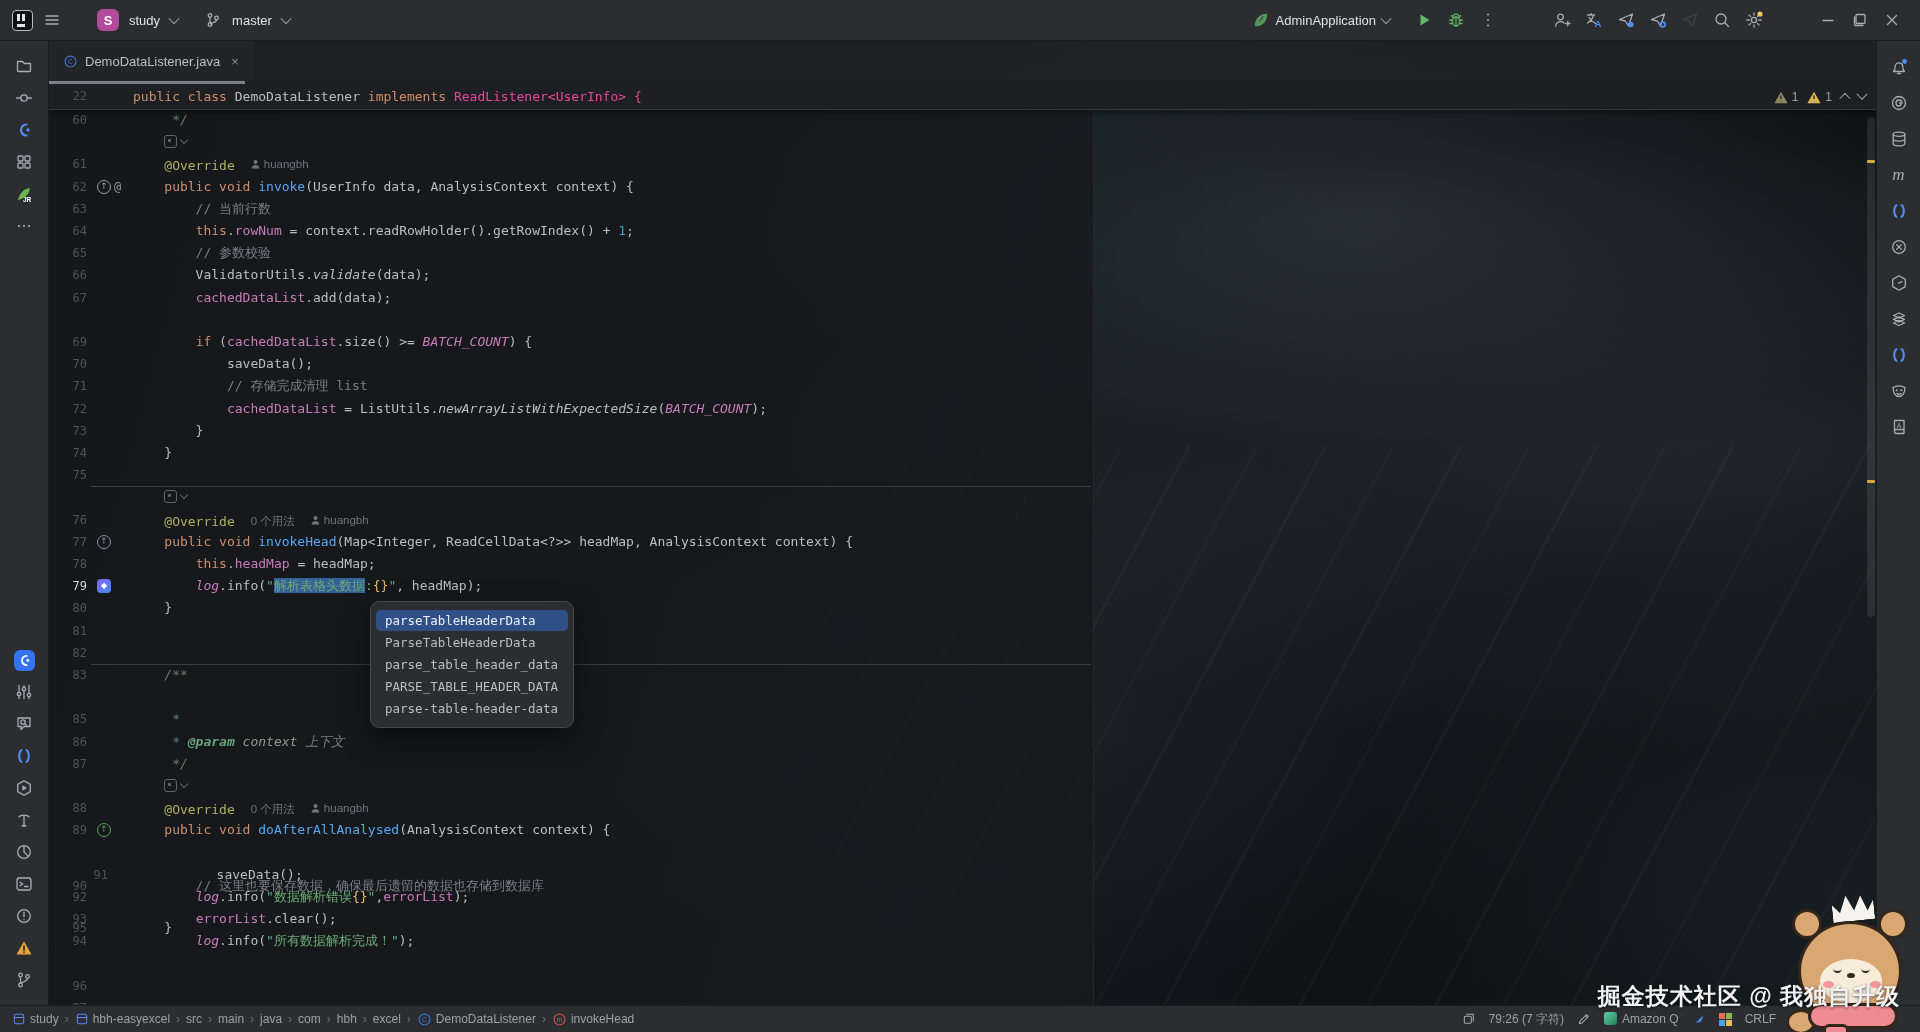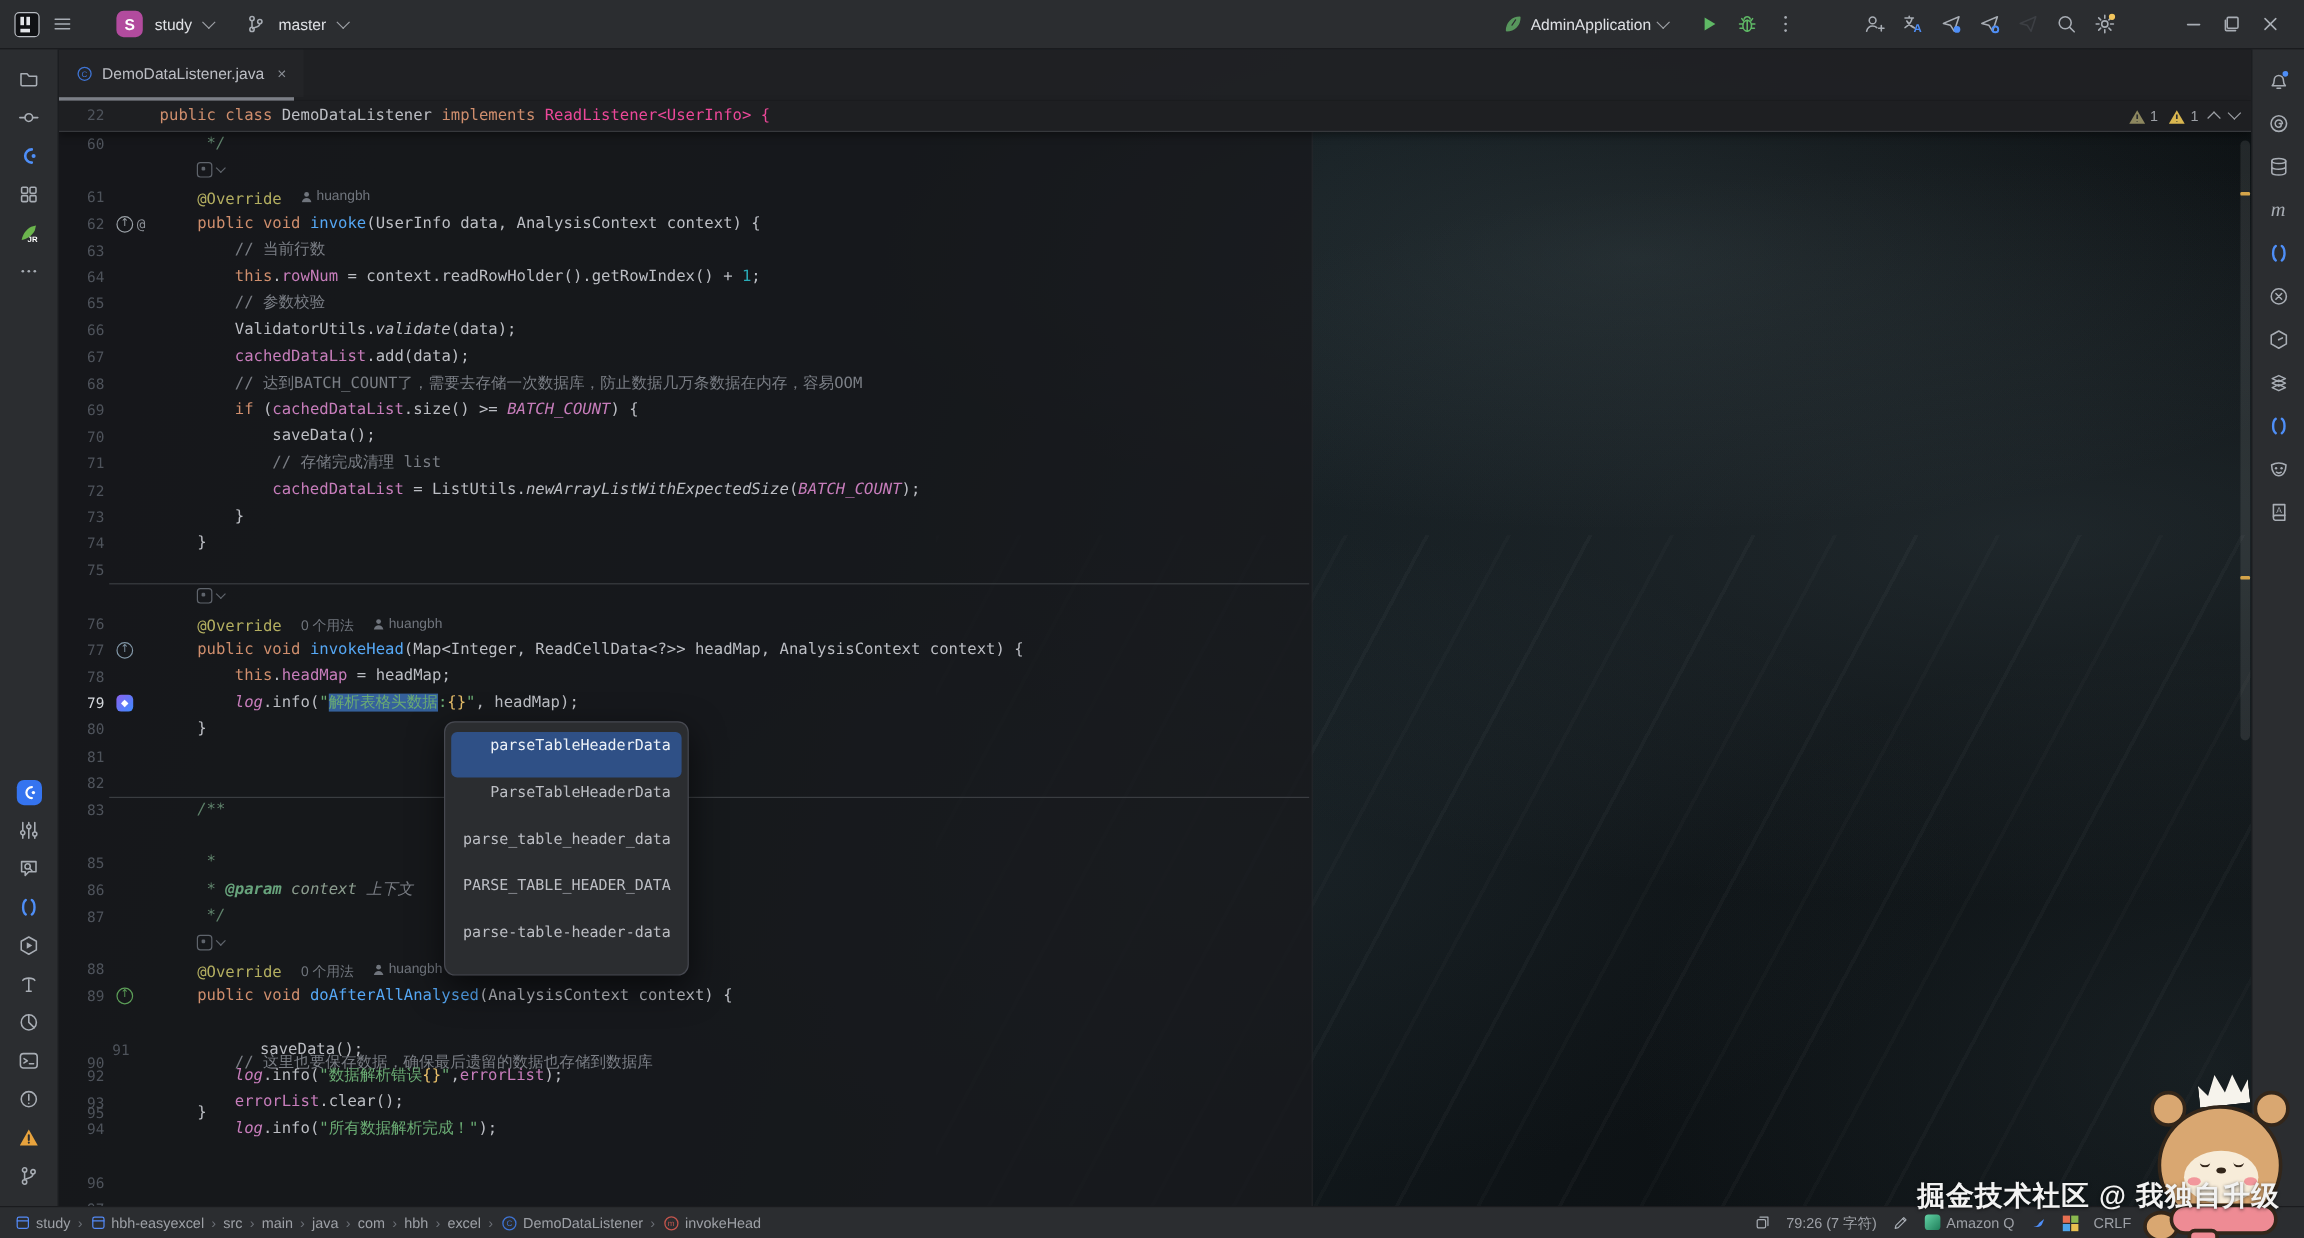--- a/index.html
+++ b/index.html
@@ -57,21 +57,21 @@
   .chip{display:inline-flex;align-items:center;gap:4px;font-family:"Liberation Sans",sans-serif;font-size:11.5px;color:#70757d;margin-left:16px;vertical-align:1px;}
   .gov{width:12px;height:12px;border:1.2px solid currentColor;border-radius:50%;font-size:9px;line-height:11px;text-align:center;display:inline-block;font-family:"DejaVu Sans",sans-serif;}
   .gat{color:#8a8e95;font-size:12px;font-family:"DejaVu Sans Mono",monospace;}
   .gai{width:14px;height:14px;border-radius:4px;background:linear-gradient(135deg,#8a63f0,#3d8bff);color:#fff;font-size:8px;line-height:14px;text-align:center;display:inline-block;}
   .imkwrap{position:absolute;left:115px;top:4px;display:flex;align-items:center;gap:4px;}
   .imk{width:11px;height:11px;border:1.3px solid #5f646c;border-radius:3px;position:relative;display:inline-block;}
   .imk::after{content:"";position:absolute;left:3px;top:3px;width:3px;height:3px;background:#5f646c;border-radius:1px;}
   .ichv{width:5px;height:5px;border-right:1.4px solid #5f646c;border-bottom:1.4px solid #5f646c;transform:rotate(45deg);display:inline-block;margin-top:-3px;}
   
   #popup{position:absolute;left:321px;top:560px;width:202px;background:#2b2d30;border:1px solid #474951;border-radius:9px;box-shadow:0 10px 28px rgba(0,0,0,0.6);padding:7px 0;z-index:30;}
-  .pi{height:38px;line-height:21px;padding:0 9px;margin:1px 5px;border-radius:5px;font-family:"DejaVu Sans Mono",monospace;font-size:12.5px;color:#bcbec4;white-space:nowrap;overflow:hidden;cursor:pointer;text-align:right;}
+  .pi{height:21px;line-height:21px;padding:0 9px;margin:1px 5px;border-radius:5px;font-family:"DejaVu Sans Mono",monospace;font-size:12.5px;color:#bcbec4;white-space:nowrap;overflow:hidden;cursor:pointer;}
   .pi.sel{background:#2f5086;color:#ecf1f7;}
   
   #inspection{position:absolute;top:46px;right:10px;height:20px;display:flex;align-items:center;gap:9px;color:#9da0a6;font-size:12px;z-index:6;cursor:pointer;}
   #inspection .cnt{margin-left:-5px;}
   .chvU,.chvD{width:7px;height:7px;border-right:1.6px solid #9da0a6;border-bottom:1.6px solid #9da0a6;display:inline-block;}
   .chvU{transform:rotate(-135deg) translate(-1px,-1px);}
   .chvD{transform:rotate(45deg) translate(-2px,-2px);}
   
   #scrollbar{position:absolute;right:0;top:68px;width:11px;bottom:0;z-index:5;}
   .sb-thumb{position:absolute;right:1px;top:8px;width:8px;height:500px;background:rgba(255,255,255,0.09);border-radius:4px;}
@@ -388,24 +388,20 @@
           <span class="code"><span style="color: rgb(122, 126, 133);">        // 参数校验</span></span>
         </div>
         <div class="row" style="top: 155.4px;">
           <span class="lnum">66</span>
           <span class="code"><span style="color: rgb(188, 190, 196);">        ValidatorUtils.</span><span style="color: rgb(188, 190, 196); font-style: italic;">validate</span><span style="color: rgb(188, 190, 196);">(data);</span></span>
         </div>
         <div class="row" style="top: 177.6px;">
           <span class="lnum">67</span>
           <span class="code"><span style="color: rgb(188, 190, 196);">        </span><span style="color: rgb(199, 125, 187);">cachedDataList</span><span style="color: rgb(188, 190, 196);">.add(data);</span></span>
         </div>
-        <div class="row" style="top: 199.8px;">
-          <span class="lnum">68</span>
-          <span class="code"><span style="color: rgb(122, 126, 133);">        // 达到BATCH_COUNT了，需要去存储一次数据库，防止数据几万条数据在内存，容易OOM</span></span>
-        </div>
         <div class="row" style="top: 222px;">
           <span class="lnum">69</span>
           <span class="code"><span style="color: rgb(188, 190, 196);">        </span><span style="color: rgb(207, 142, 109);">if</span><span style="color: rgb(188, 190, 196);"> (</span><span style="color: rgb(199, 125, 187);">cachedDataList</span><span style="color: rgb(188, 190, 196);">.size() &gt;= </span><span style="color: rgb(199, 125, 187); font-style: italic;">BATCH_COUNT</span><span style="color: rgb(188, 190, 196);">) {</span></span>
         </div>
         <div class="row" style="top: 244.2px;">
           <span class="lnum">70</span>
           <span class="code"><span style="color: rgb(188, 190, 196);">            saveData();</span></span>
         </div>
         <div class="row" style="top: 266.4px;">
           <span class="lnum">71</span>

